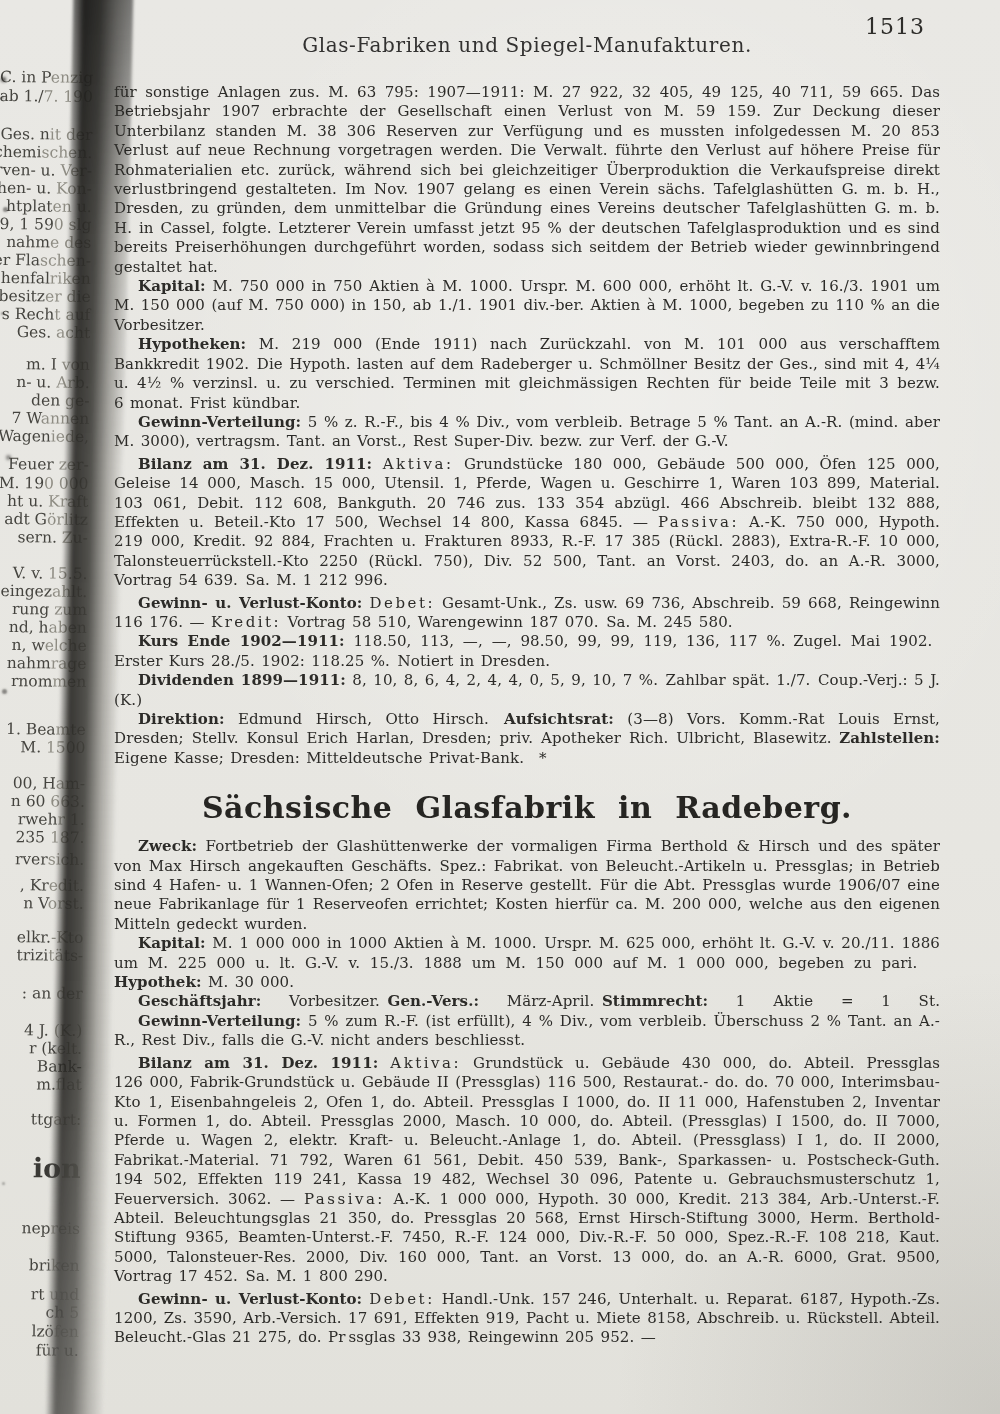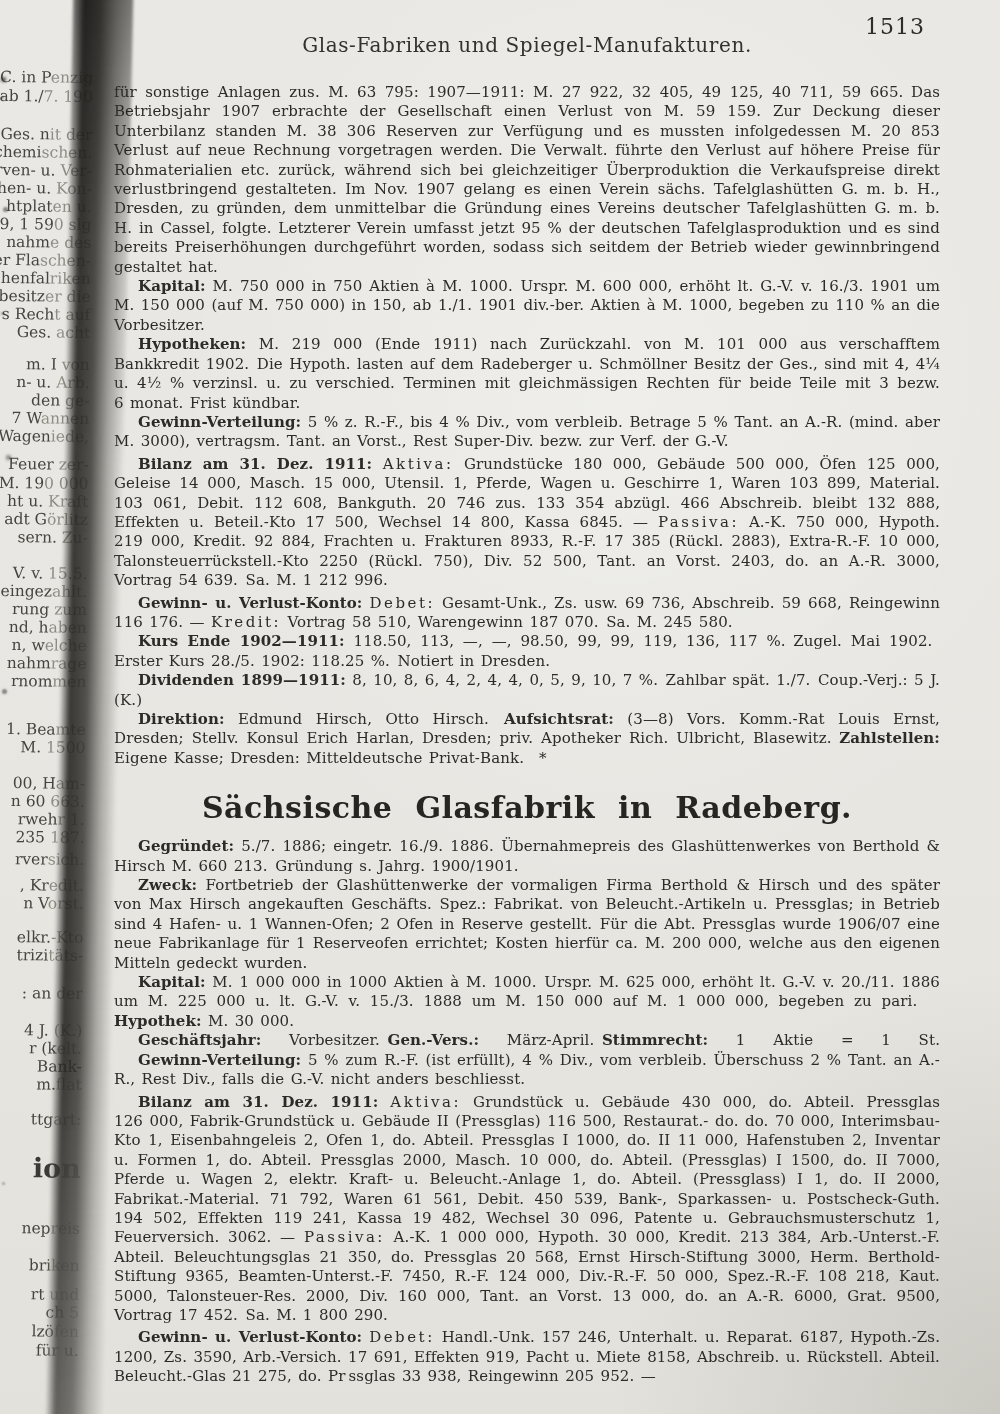--- a/index.html
+++ b/index.html
@@ -132,21 +132,20 @@
         <p class="para mt"><span class="b">Bilanz am 31. Dez. 1911:</span><span> </span><span class="spc">Aktiva:</span><span> Grundstücke 180&nbsp;000, Gebäude 500&nbsp;000, Öfen 125&nbsp;000, Geleise 14&nbsp;000, Masch. 15&nbsp;000, Utensil. 1, Pferde, Wagen u. Geschirre 1, Waren 103&nbsp;899, Material. 103&nbsp;061, Debit. 112&nbsp;608, Bankguth. 20&nbsp;746 zus. 133&nbsp;354 abzügl. 466 Abschreib. bleibt 132&nbsp;888, Effekten u. Beteil.-Kto 17&nbsp;500, Wechsel 14&nbsp;800, Kassa 6845. — </span><span class="spc">Passiva:</span><span> A.-K. 750&nbsp;000, Hypoth. 219&nbsp;000, Kredit. 92&nbsp;884, Frachten u. Frakturen 8933, R.-F. 17&nbsp;385 (Rückl. 2883), Extra-R.-F. 10&nbsp;000, Talonsteuerrückstell.-Kto 2250 (Rückl. 750), Div. 52&nbsp;500, Tant. an Vorst. 2403, do. an A.-R. 3000, Vortrag 54&nbsp;639. Sa. M. 1&nbsp;212&nbsp;996.</span></p>
         <p class="para mt"><span class="b">Gewinn- u. Verlust-Konto:</span><span> </span><span class="spc">Debet:</span><span> Gesamt-Unk., Zs. usw. 69&nbsp;736, Abschreib. 59&nbsp;668, Reingewinn 116&nbsp;176. — </span><span class="spc">Kredit:</span><span> Vortrag 58&nbsp;510, Warengewinn 187&nbsp;070. Sa. M. 245&nbsp;580.</span></p>
         <p class="para"><span class="b">Kurs Ende 1902—1911:</span><span> 118.50, 113, —, —, 98.50, 99, 99, 119, 136, 117&nbsp;%. Zugel. Mai 1902. Erster Kurs 28./5. 1902: 118.25&nbsp;%. Notiert in Dresden.</span></p>
         <p class="para"><span class="b">Dividenden 1899—1911:</span><span> 8, 10, 8, 6, 4, 2, 4, 4, 0, 5, 9, 10, 7&nbsp;%. Zahlbar spät. 1./7. Coup.-Verj.: 5 J. (K.)</span></p>
         <p class="para"><span class="b">Direktion:</span><span> Edmund Hirsch, Otto Hirsch. </span><span class="b">Aufsichtsrat:</span><span> (3—8) Vors. Komm.-Rat Louis Ernst, Dresden; Stellv. Konsul Erich Harlan, Dresden; priv. Apotheker Rich. Ulbricht, Blasewitz. </span><span class="b">Zahlstellen:</span><span> Eigene Kasse; Dresden: Mitteldeutsche Privat-Bank. *</span></p>
       </div>
 
     <h1 class="company-heading">Sächsische Glasfabrik in Radeberg.</h1>
 
     <div class="paras" id="c2">
-        <p class="para"><span class="b">Gegründet:</span><span> 5./7. 1886; eingetr. 16./9. 1886. Übernahmepreis des Glashüttenwerkes von Berthold &amp; Hirsch M. 660&nbsp;213. Gründung s. Jahrg. 1900/1901.</span></p>
         <p class="para"><span class="b">Zweck:</span><span> Fortbetrieb der Glashüttenwerke der vormaligen Firma Berthold &amp; Hirsch und des später von Max Hirsch angekauften Geschäfts. Spez.: Fabrikat. von Beleucht.-Artikeln u. Pressglas; in Betrieb sind 4 Hafen- u. 1 Wannen-Ofen; 2 Ofen in Reserve gestellt. Für die Abt. Pressglas wurde 1906/07 eine neue Fabrikanlage für 1 Reserveofen errichtet; Kosten hierfür ca. M. 200&nbsp;000, welche aus den eigenen Mitteln gedeckt wurden.</span></p>
         <p class="para"><span class="b">Kapital:</span><span> M. 1&nbsp;000&nbsp;000 in 1000 Aktien à M. 1000. Urspr. M. 625&nbsp;000, erhöht lt. G.-V. v. 20./11. 1886 um M. 225&nbsp;000 u. lt. G.-V. v. 15./3. 1888 um M. 150&nbsp;000 auf M. 1&nbsp;000&nbsp;000, begeben zu pari.  </span><span class="b">Hypothek:</span><span> M. 30&nbsp;000.</span></p>
         <p class="para stretch"><span class="b">Geschäftsjahr:</span><span> Vorbesitzer. </span><span class="b">Gen.-Vers.:</span><span> März-April. </span><span class="b">Stimmrecht:</span><span> 1 Aktie = 1 St.</span></p>
         <p class="para"><span class="b">Gewinn-Verteilung:</span><span> 5&nbsp;% zum R.-F. (ist erfüllt), 4&nbsp;% Div., vom verbleib. Überschuss 2&nbsp;% Tant. an A.-R., Rest Div., falls die G.-V. nicht anders beschliesst.</span></p>
         <p class="para mt"><span class="b">Bilanz am 31. Dez. 1911:</span><span> </span><span class="spc">Aktiva:</span><span> Grundstück u. Gebäude 430&nbsp;000, do. Abteil. Pressglas 126&nbsp;000, Fabrik-Grundstück u. Gebäude II (Pressglas) 116&nbsp;500, Restaurat.- do. do. 70&nbsp;000, Interimsbau-Kto 1, Eisenbahngeleis 2, Ofen 1, do. Abteil. Pressglas I 1000, do. II 11&nbsp;000, Hafenstuben 2, Inventar u. Formen 1, do. Abteil. Pressglas 2000, Masch. 10&nbsp;000, do. Abteil. (Pressglas) I 1500, do. II 7000, Pferde u. Wagen 2, elektr. Kraft- u. Beleucht.-Anlage 1, do. Abteil. (Pressglass) I 1, do. II 2000, Fabrikat.-Material. 71&nbsp;792, Waren 61&nbsp;561, Debit. 450&nbsp;539, Bank-, Sparkassen- u. Postscheck-Guth. 194&nbsp;502, Effekten 119&nbsp;241, Kassa 19&nbsp;482, Wechsel 30&nbsp;096, Patente u. Gebrauchsmusterschutz 1, Feuerversich. 3062. — </span><span class="spc">Passiva:</span><span> A.-K. 1&nbsp;000&nbsp;000, Hypoth. 30&nbsp;000, Kredit. 213&nbsp;384, Arb.-Unterst.-F. Abteil. Beleuchtungsglas 21&nbsp;350, do. Pressglas 20&nbsp;568, Ernst Hirsch-Stiftung 3000, Herm. Berthold-Stiftung 9365, Beamten-Unterst.-F. 7450, R.-F. 124&nbsp;000, Div.-R.-F. 50&nbsp;000, Spez.-R.-F. 108&nbsp;218, Kaut. 5000, Talonsteuer-Res. 2000, Div. 160&nbsp;000, Tant. an Vorst. 13&nbsp;000, do. an A.-R. 6000, Grat. 9500, Vortrag 17&nbsp;452. Sa. M. 1&nbsp;800&nbsp;290.</span></p>
         <p class="para mt"><span class="b">Gewinn- u. Verlust-Konto:</span><span> </span><span class="spc">Debet:</span><span> Handl.-Unk. 157&nbsp;246, Unterhalt. u. Reparat. 6187, Hypoth.-Zs. 1200, Zs. 3590, Arb.-Versich. 17&nbsp;691, Effekten 919, Pacht u. Miete 8158, Abschreib. u. Rückstell. Abteil. Beleucht.-Glas 21&nbsp;275, do. Pr ssglas 33&nbsp;938, Reingewinn 205&nbsp;952. —</span></p>
       </div>
   </div>
 </div>
 

